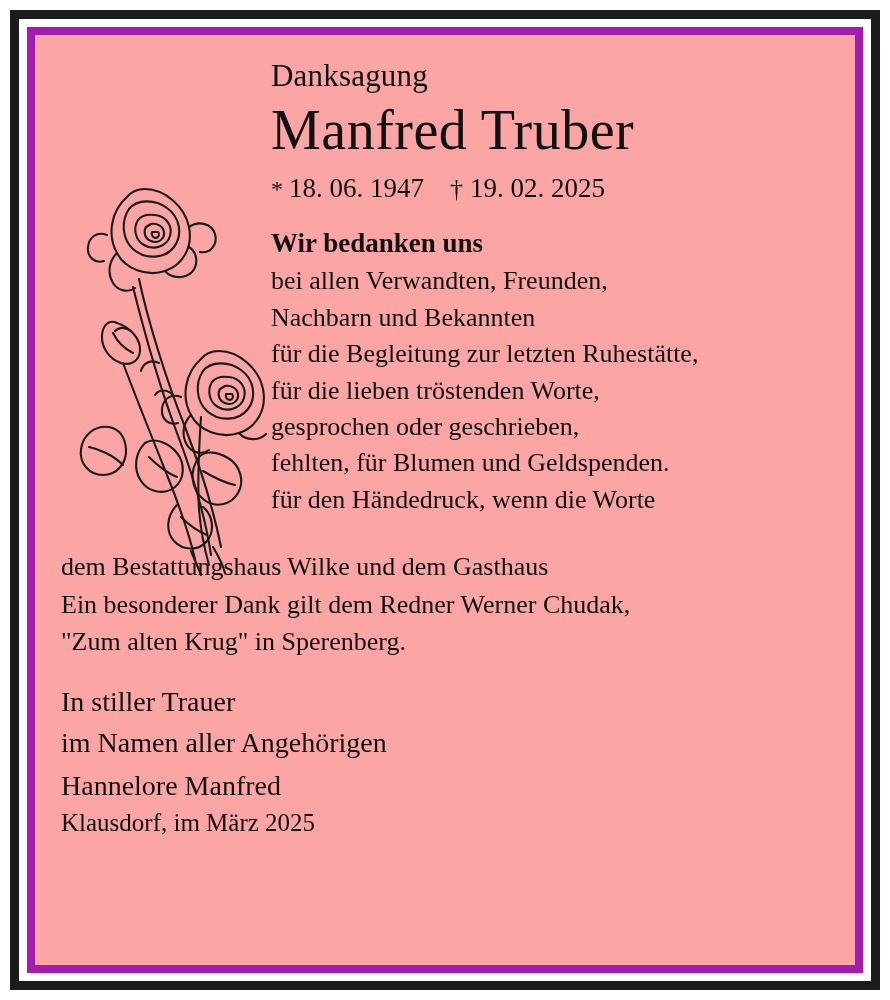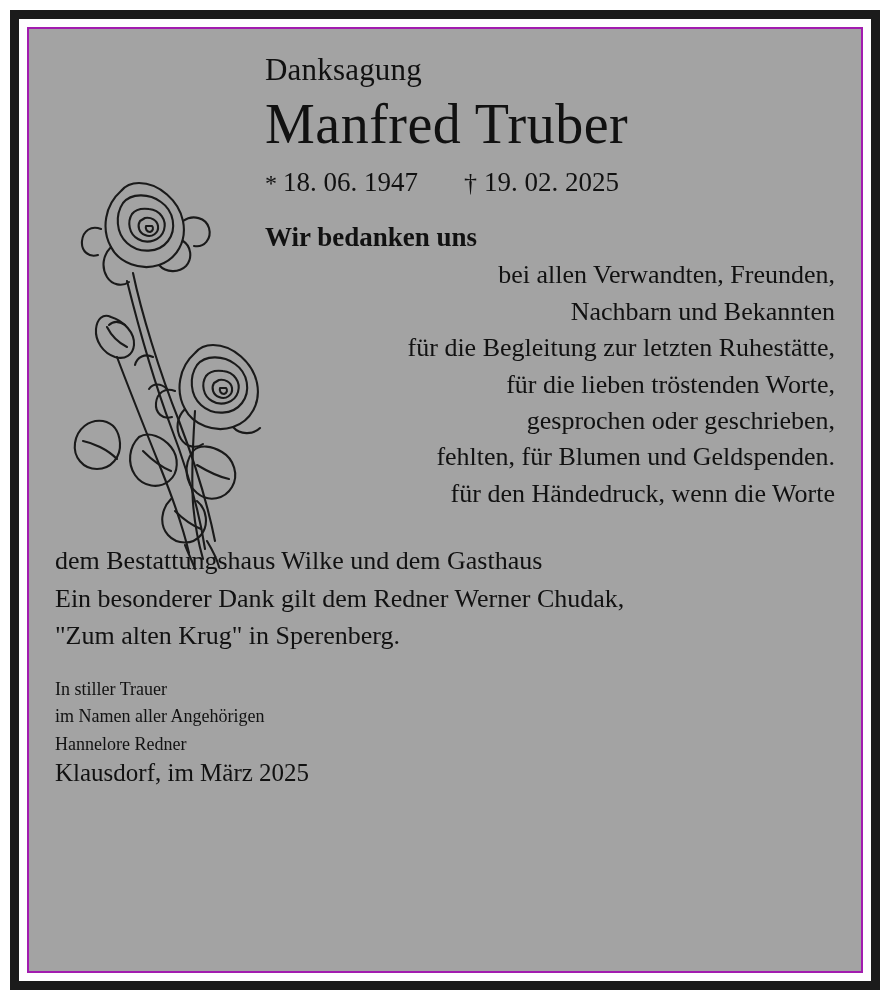--- a/index.html
+++ b/index.html
@@ -29,22 +29,22 @@
     height: 100%;
     border: 9px solid #1b1b1b;
     padding: 8px;
     background: #ffffff;
   }
 
   .obituary-inner {
     box-sizing: border-box;
     width: 100%;
     height: 100%;
-    border: 2px solid #a21caf;
-    background: #a3a3a3;
+    border: 8px solid #a21caf;
+    background: #fca5a5;
     position: relative;
     padding: 18px 26px 10px 26px;
   }
 
   
   .head-block {
     padding-left: 210px;
   }
 
   .salutation {
@@ -60,21 +60,21 @@
     letter-spacing: 0.5px;
     margin: 4px 0 12px 0;
     white-space: nowrap;
   }
 
   .dates-row {
     font-size: 27px;
     line-height: 1.2;
     margin: 0 0 22px 0;
     display: flex;
-    gap: 46px;
+    gap: 26px;
   }
   .dates-row .birth-date,
   .dates-row .death-date {
     white-space: nowrap;
   }
   .cross-symbol {
     font-size: 26px;
     padding-right: 7px;
   }
   .star-symbol {
@@ -85,21 +85,20 @@
   .thanks-lead {
     font-size: 27px;
     font-weight: bold;
     margin: 0 0 2px 0;
     line-height: 1.3;
   }
 
   .thanks-lines {
     font-size: 26px;
     line-height: 1.40;
-    text-align: right;
   }
   .thanks-lines div {
     white-space: nowrap;
   }
 
   
   .flower-art {
     position: absolute;
     left: 38px;
     top: 92px;
@@ -117,21 +116,21 @@
     line-height: 1.44;
   }
   .body-block .para {
     margin-bottom: 22px;
   }
   .body-block .para div {
     white-space: nowrap;
   }
 
   .mourners {
-    font-size: 18px;
+    font-size: 28px;
     line-height: 1.46;
   }
   .mourners div { white-space: nowrap; }
   .mourner-name {
     margin-top: 2px;
   }
 
   .place-date {
     font-size: 25px;
     line-height: 1.3;
@@ -220,21 +219,21 @@
       <div class="body-block">
         <div class="para">
           <div>dem Bestattungshaus Wilke und dem Gasthaus</div>
           <div>Ein besonderer Dank gilt dem Redner Werner Chudak,</div>
           <div>"Zum alten Krug" in Sperenberg.</div>
         </div>
 
         <div class="mourners">
           <div>In stiller Trauer</div>
           <div>im Namen aller Angehörigen</div>
-          <div class="mourner-name">Hannelore Redner</div>
+          <div class="mourner-name">Hannelore Manfred</div>
         </div>
 
         <div class="place-date">Klausdorf, im März 2025</div>
       </div>
 
     </div>
   </div>
 </div>
 
 </body></html>

